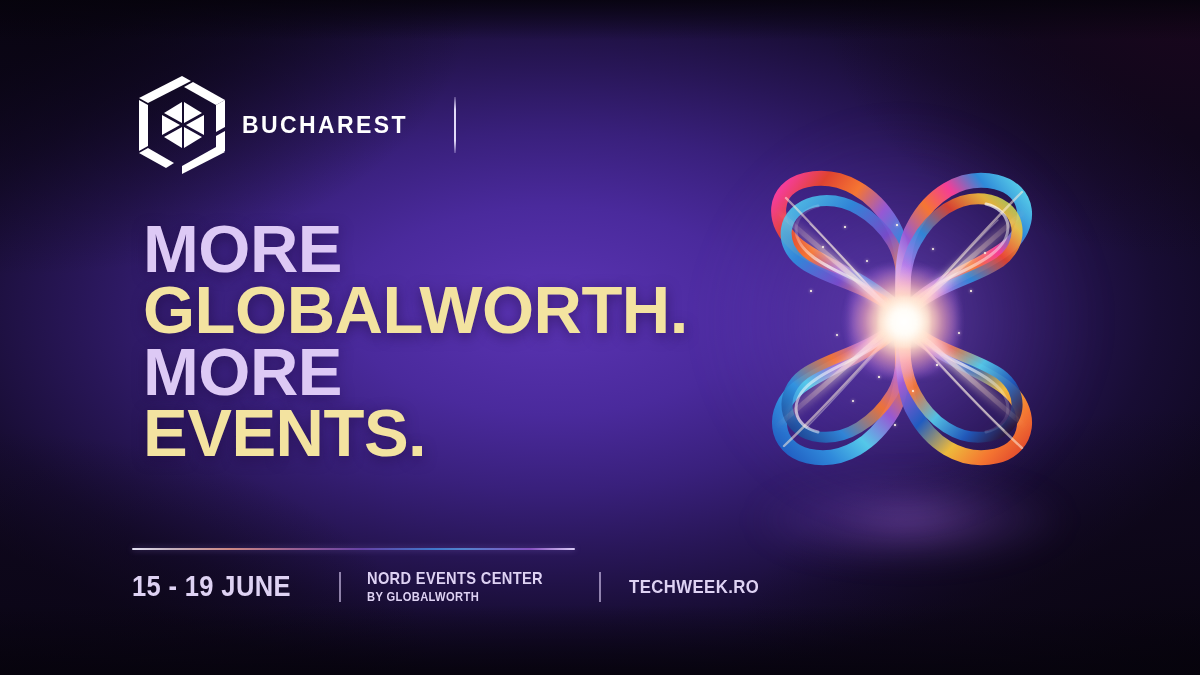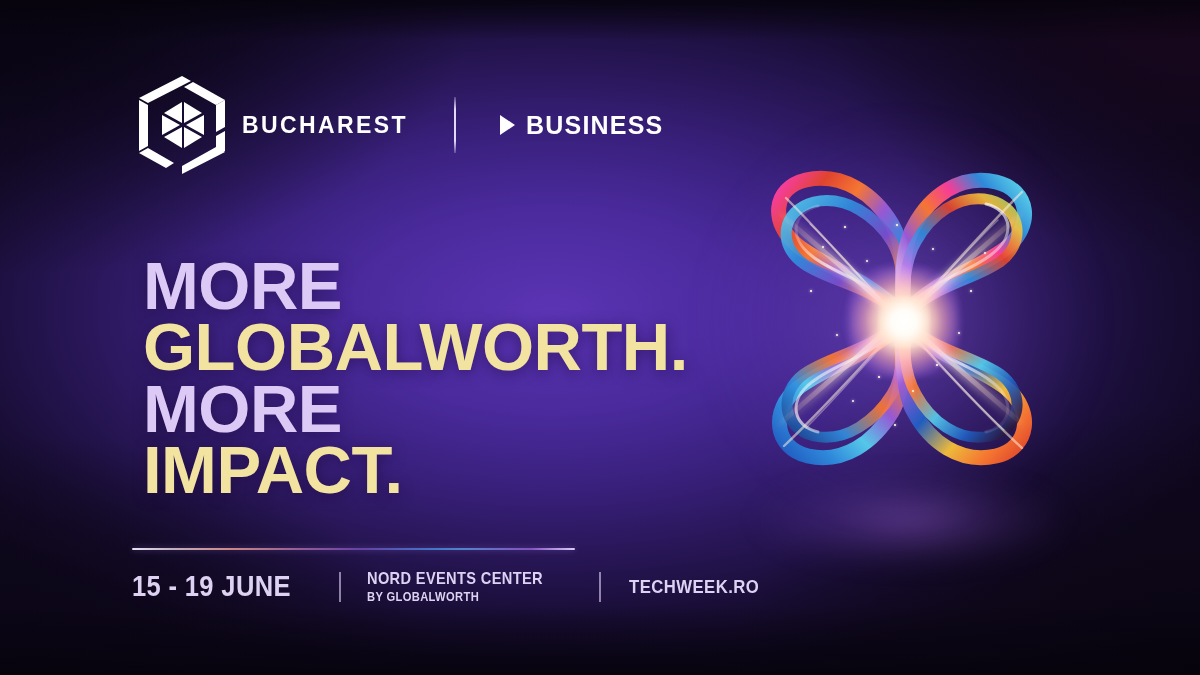--- a/index.html
+++ b/index.html
@@ -96,21 +96,20 @@
     font-size:24px; font-weight:300; color:#f1ebfb; letter-spacing:5.2px;
     margin-top:8px; margin-left:26px;
   }
 
   
   .headline {
     position:absolute; left:143px; top:218px;
     z-index:20;
     line-height:.915;
     letter-spacing:-0.5px;
-    margin-top:37px;
   }
   .headline .hl {
     display:block;
     font-size:67px;
     font-weight:bold;
     white-space:nowrap;
     text-shadow:0 3px 14px rgba(30,10,60,.55);
   }
   .hl-lav { color:#ddc9f5; }
   .hl-yel { color:#f3e3a0; }
@@ -369,32 +368,28 @@
       </g>
     </svg>
 
     <div class="btw-words">
       <div class="btw-line1">BUCHAREST</div>
     </div>
 
     <div class="lockup-divider"></div>
 
     <div class="bs-block">
-      <div class="bs-row1">
-        <span class="play-icon"></span>
-        <span class="bs-line1">BUSINESS</span>
-      </div>
     </div>
   </div>
 
   <div class="headline">
     <span class="hl hl-lav">MORE</span>
     <span class="hl hl-yel">GLOBALWORTH.</span>
     <span class="hl hl-lav">MORE</span>
-    <span class="hl hl-yel">IMPACT.</span>
+    <span class="hl hl-yel">EVENTS.</span>
   </div>
 
   <div class="footer">
     <div class="foot-rule"></div>
     <div class="foot-row">
 
       <span class="foot-dates">15 - 19 JUNE</span>
       <span class="gap-a"></span>
       <span class="foot-sep"></span>
       <span class="gap-b"></span>

